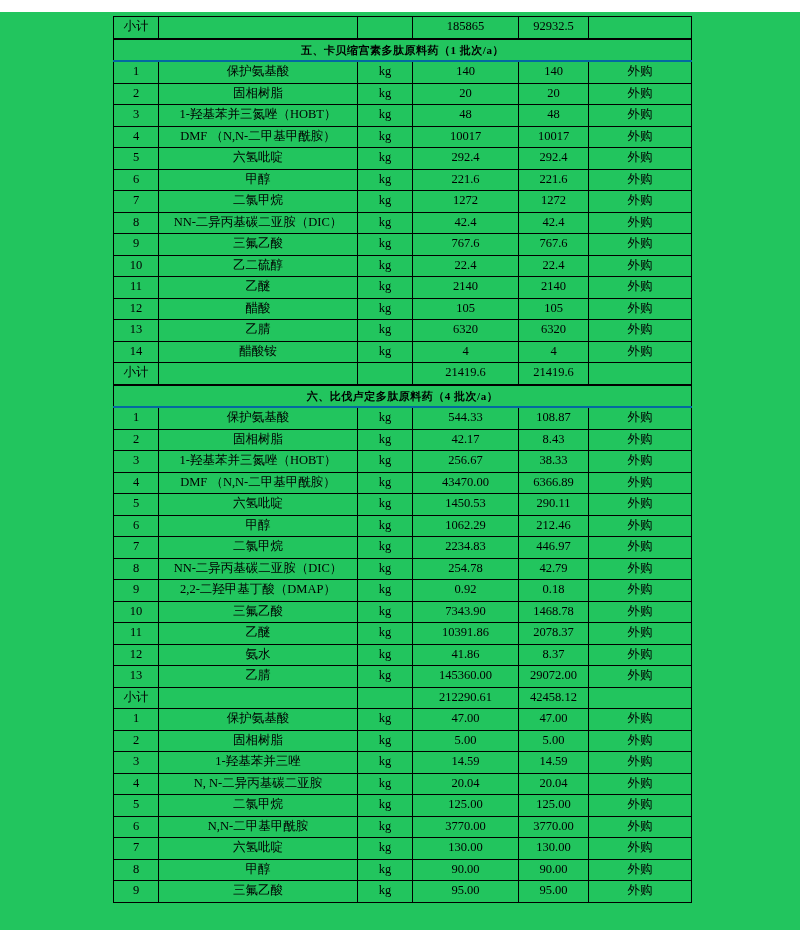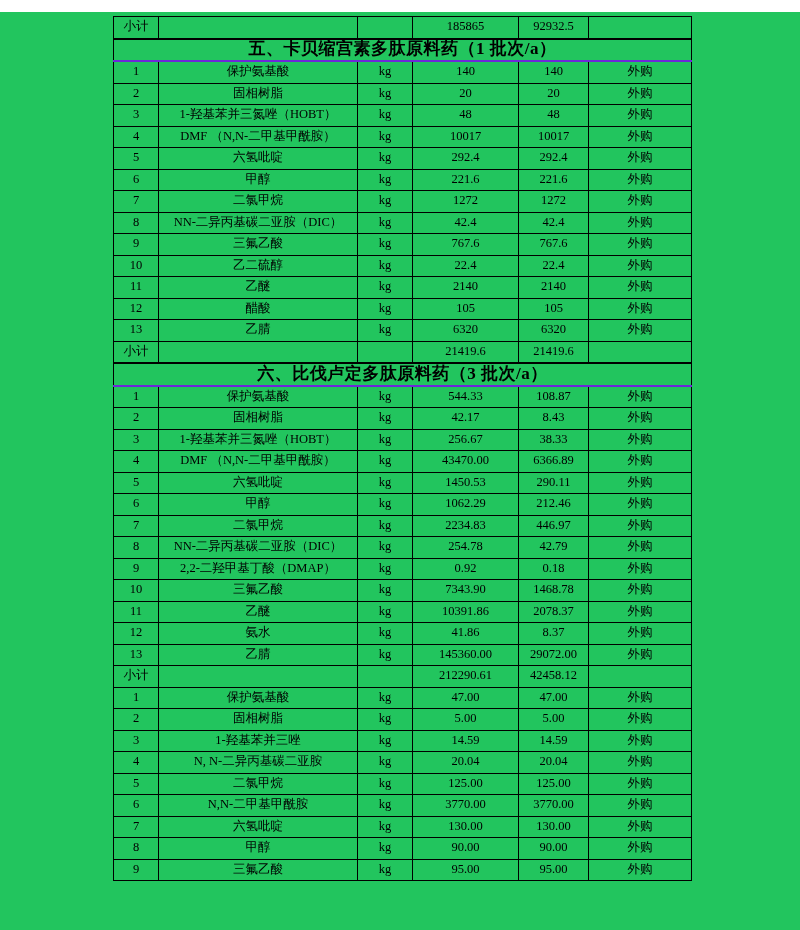--- a/index.html
+++ b/index.html
@@ -32,24 +32,24 @@
     text-align: center;
     vertical-align: middle;
     font-size: 12.5px;
     line-height: 1.1;
     white-space: nowrap;
     overflow: hidden;
     font-family: "Liberation Serif", "DejaVu Serif", serif;
   }
   tr.section-header td {
     font-weight: bold;
-    font-size: 17px;
+    font-size: 11px;
     letter-spacing: 0.5px;
     border-top: 2px solid #000000;
-    border-bottom: 2px solid #6d28d9;
+    border-bottom: 2px solid #0369a1;
   }
   col.c-no     { width: 45px; }
   col.c-name   { width: 199px; }
   col.c-unit   { width: 55px; }
   col.c-total  { width: 106px; }
   col.c-batch  { width: 70px; }
   col.c-source { width: 103px; }
 </style>
 </head>
 <body>
@@ -173,30 +173,38 @@
           <td>外购</td>
         </tr>
         <tr>
           <td>13</td>
           <td>乙腈</td>
           <td>kg</td>
           <td>6320</td>
           <td>6320</td>
           <td>外购</td>
         </tr>
+        <tr>
+          <td>14</td>
+          <td>醋酸铵</td>
+          <td>kg</td>
+          <td>4</td>
+          <td>4</td>
+          <td>外购</td>
+        </tr>
         <tr class="subtotal-row">
           <td>小计</td>
           <td></td>
           <td></td>
           <td>21419.6</td>
           <td>21419.6</td>
           <td></td>
         </tr>
         <tr class="section-header">
-          <td colspan="6">六、比伐卢定多肽原料药（3 批次/a）</td>
+          <td colspan="6">六、比伐卢定多肽原料药（4 批次/a）</td>
         </tr>
         <tr>
           <td>1</td>
           <td>保护氨基酸</td>
           <td>kg</td>
           <td>544.33</td>
           <td>108.87</td>
           <td>外购</td>
         </tr>
         <tr>

